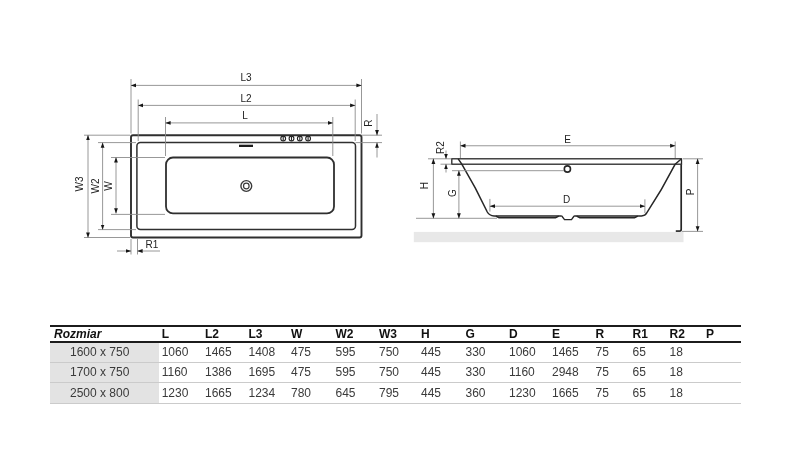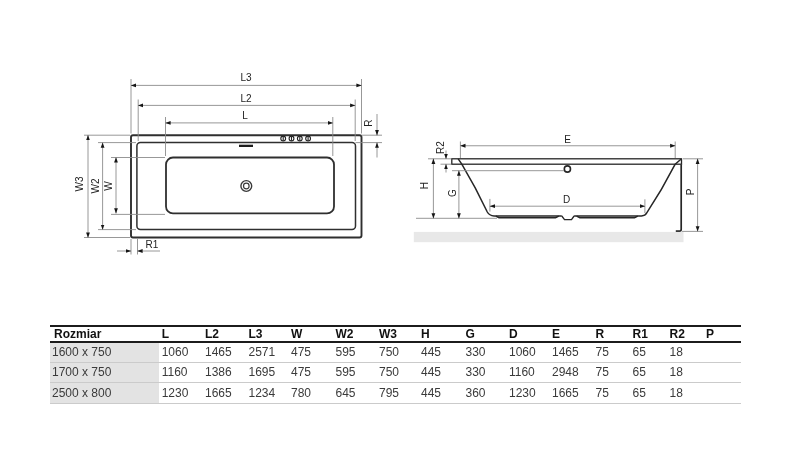--- a/index.html
+++ b/index.html
@@ -5,22 +5,22 @@
   html,body{margin:0;padding:0;background:#ffffff;width:800px;height:461px;overflow:hidden;}
   body{font-family:"Liberation Sans", sans-serif;position:relative;}
   svg{position:absolute;left:0;top:0;}
   .dimtxt{font:10px "Liberation Sans", sans-serif;fill:#222;}
   table{position:absolute;left:50px;top:325px;width:691px;border-collapse:collapse;table-layout:fixed;
         font:12px "Liberation Sans", sans-serif;color:#3a3a3a;}
   th{font-weight:bold;color:#111;text-align:left;height:14px;padding:0 0 0 3px;
      border-top:2px solid #1c1c1c;border-bottom:2px solid #1c1c1c;}
   td{text-align:left;height:19.6px;padding:0 0 0 3px;border-bottom:1px solid #cbcbcb;}
   tr.r1 td{height:18.5px;}
-  td.g{background:#e3e3e3;padding-left:2px;}
-  th.r{padding-left:4px;}
+  td.g{background:#e3e3e3;padding-left:20px;}
+  th.r{padding-left:4px;font-style:italic;}
 </style>
 </head>
 <body>
 <svg width="800" height="320" viewBox="0 0 800 320">
   <defs>
     <marker id="ar" markerWidth="7" markerHeight="6" refX="5.1" refY="3" orient="auto-start-reverse" markerUnits="userSpaceOnUse">
       <path d="M0,1.1 L5.3,3 L0,4.9 Z" fill="#161616"></path>
     </marker>
   </defs>
 
@@ -176,21 +176,21 @@
         <th>E</th>
         <th>R</th>
         <th>R1</th>
         <th>R2</th>
         <th>P</th>
       </tr>
   <tr class="r1">
         <td class="g">1600 x 750</td>
         <td>1060</td>
         <td>1465</td>
-        <td>2571</td>
+        <td>1408</td>
         <td>475</td>
         <td>595</td>
         <td>750</td>
         <td>445</td>
         <td>330</td>
         <td>1060</td>
         <td>1465</td>
         <td>75</td>
         <td>65</td>
         <td>18</td>

